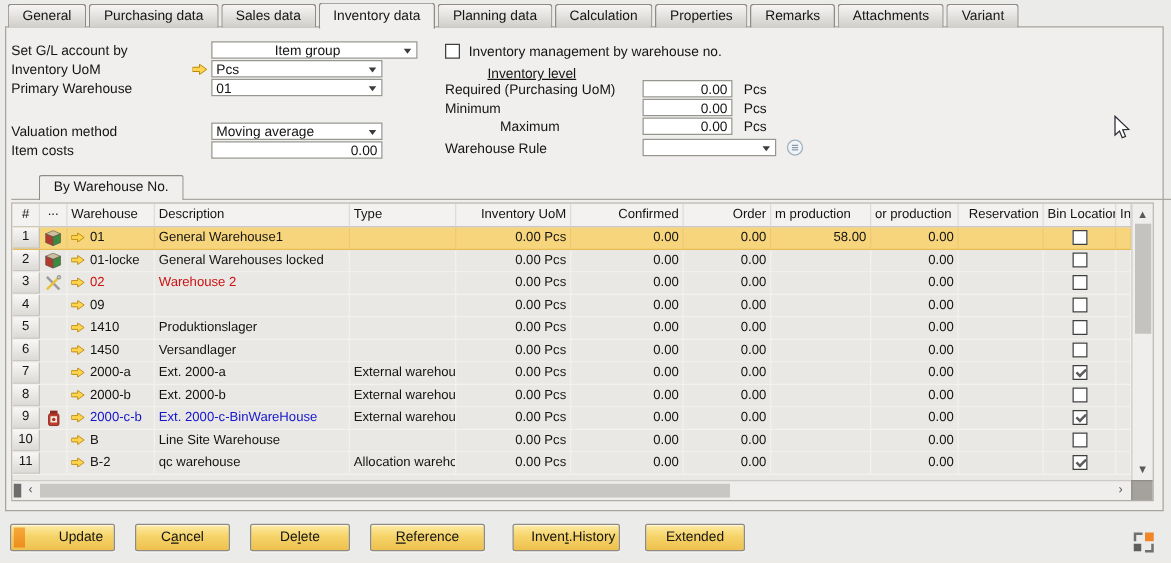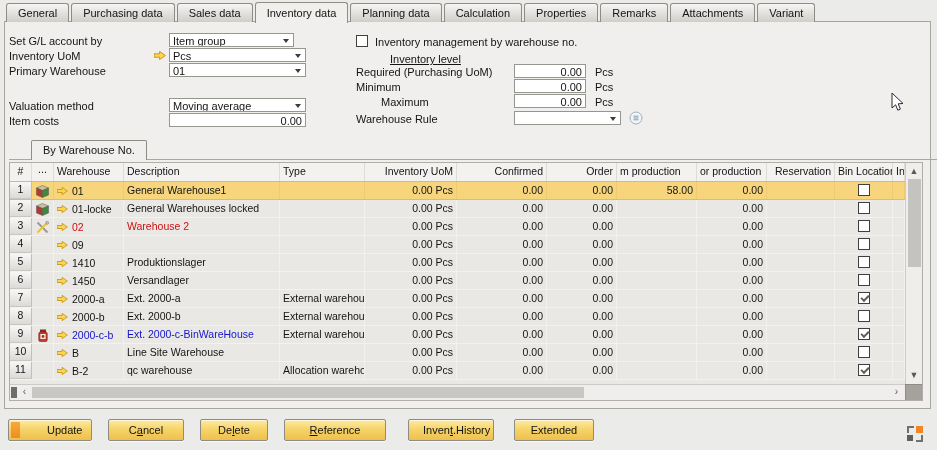--- a/index.html
+++ b/index.html
@@ -119,22 +119,22 @@
     white-space:nowrap;text-align:center;cursor:default;position:relative;
   }
   .btn u{text-decoration:underline;}
   .btn .accent{
     position:absolute;left:2px;top:2px;bottom:2px;width:9px;
     background:linear-gradient(#f7a93b,#ee8d1e);display:block;
   }
   .btn.has-accent{padding-left:38px;}
   #btn-update{width:84px;}
   #btn-cancel{margin-left:16px;width:76px;}
-  #btn-delete{margin-left:16px;width:68px;}
-  #btn-reference{margin-left:16px;width:102px;}
+  #btn-delete{margin-left:16px;width:80px;}
+  #btn-reference{margin-left:16px;width:92px;}
   #btn-invhistory{margin-left:22px;width:86px;}
   #btn-extended{margin-left:20px;width:80px;}
   .grip{position:absolute;left:905px;top:424px;line-height:0;}
   .cursor{position:absolute;left:891px;top:92px;line-height:0;pointer-events:none;z-index:9;}
 </style>
 </head>
 <body>
 
 <div class="tabbar">
   <div class="tab">General</div>
@@ -145,21 +145,21 @@
   <div class="tab">Calculation</div>
   <div class="tab">Properties</div>
   <div class="tab">Remarks</div>
   <div class="tab">Attachments</div>
   <div class="tab">Variant</div>
 </div>
 
 <div class="panel">
 
   <span class="lbl" style="left:4px;top:13px;">Set G/L account by</span>
-  <div class="field dd" style="left:164px;top:11px;width:125px;">
+  <div class="field dd" style="left:164px;top:11px;width:165px;text-align:center;">
     <span>Item group</span>
     <span class="dd-arr"></span>
   </div>
 
   <span class="lbl" style="left:4px;top:28px;">Inventory UoM</span>
   <span class="larrow" style="position:absolute;left:149px;top:29px;">
     <svg width="12" height="9" viewBox="0 0 12 9">
         <path d="M0 2.8 H5.6 V0.4 L11.4 4.5 L5.6 8.6 V6.2 H0 Z" fill="#ffd54f" stroke="#b8860b" stroke-width="0.8"></path>
       </svg>
   </span>
@@ -189,21 +189,21 @@
   <span class="lbl section-title" style="left:351px;top:31px;">Inventory level</span>
 
   <span class="lbl" style="left:351px;top:44px;">Required (Purchasing UoM)</span>
   <div class="field numf" style="left:509px;top:42px;width:72px;">0.00</div>
   <span class="suffix" style="left:590px;top:44px;">Pcs</span>
 
   <span class="lbl" style="left:351px;top:59px;">Minimum</span>
   <div class="field numf" style="left:509px;top:57px;width:72px;">0.00</div>
   <span class="suffix" style="left:590px;top:59px;">Pcs</span>
 
-  <span class="lbl" style="left:331px;top:74px;padding-left:45px;">Maximum</span>
+  <span class="lbl" style="left:350px;top:74px;padding-left:45px;">Maximum</span>
   <div class="field numf" style="left:509px;top:72px;width:72px;">0.00</div>
   <span class="suffix" style="left:590px;top:74px;">Pcs</span>
 
   <span class="lbl" style="left:351px;top:91px;">Warehouse Rule</span>
   <div class="field dd" style="left:509px;top:89px;width:107px;">
     <span></span>
     <span class="dd-arr"></span>
   </div>
   <span style="position:absolute;left:624px;top:89px;line-height:0;">
     <svg width="14" height="14" viewBox="0 0 14 14">

